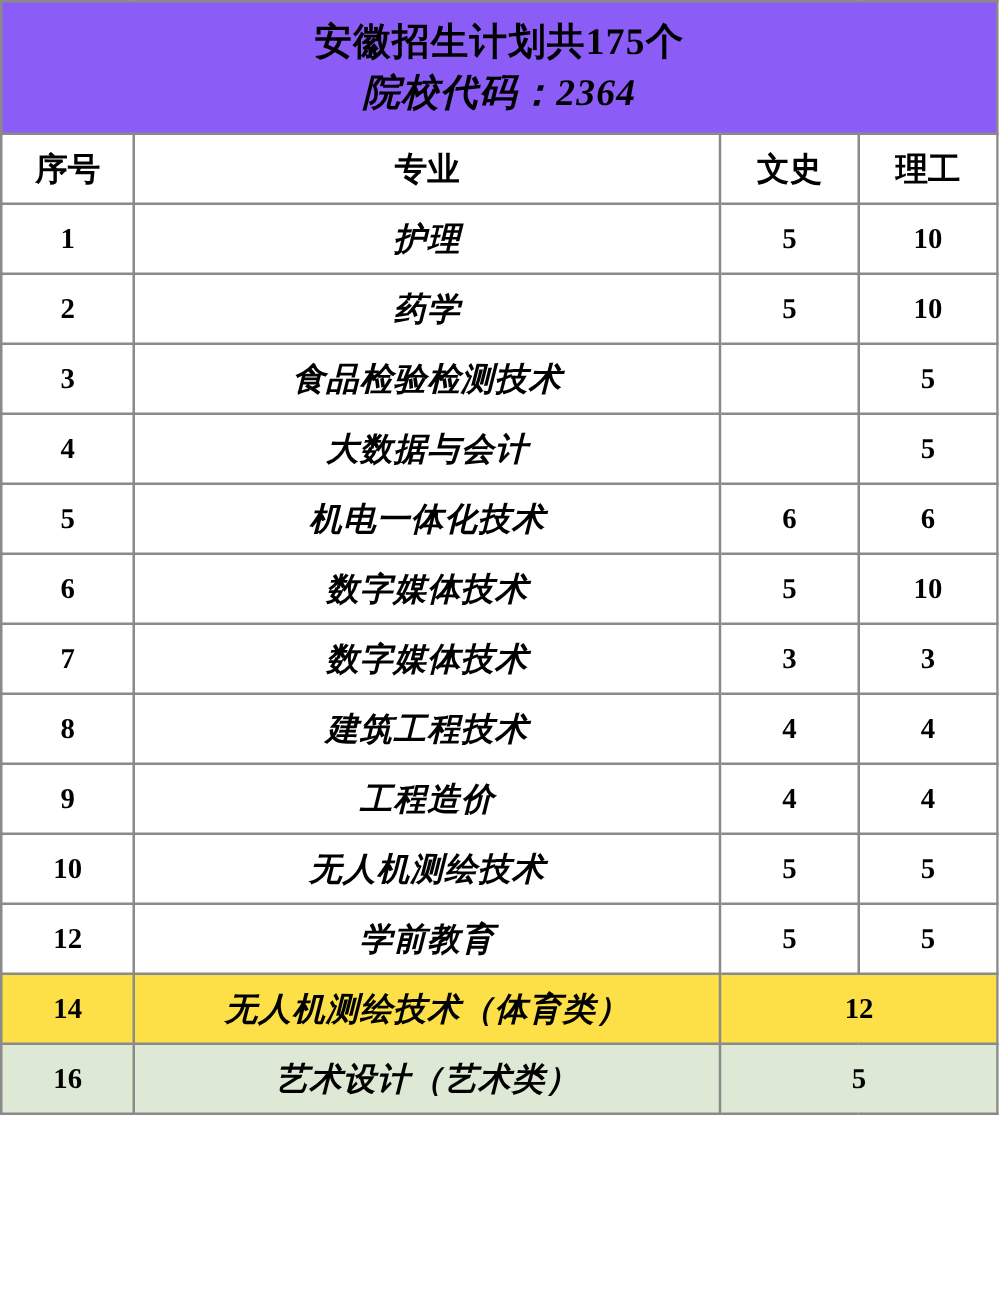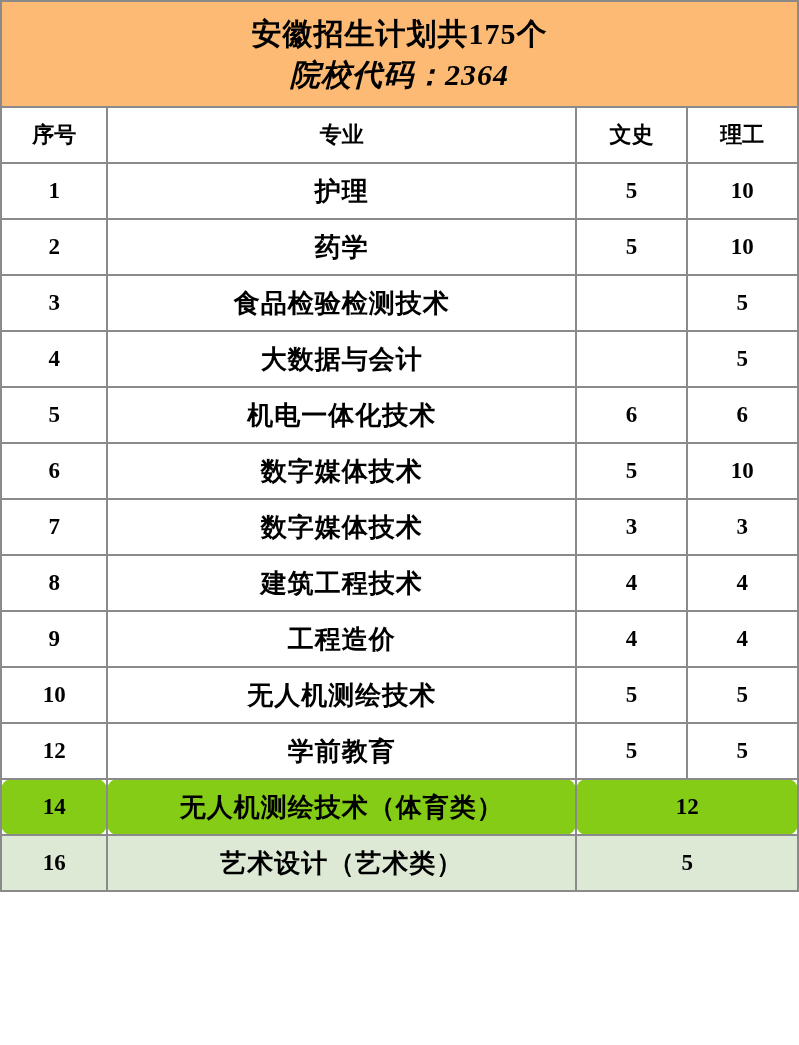--- a/index.html
+++ b/index.html
@@ -32,52 +32,52 @@
     vertical-align: middle;
     font-weight: bold;
     padding: 0;
   }
   .col-no    { width: 106px; }
   .col-major { width: 468px; }
   .col-wen   { width: 110px; }
   .col-li    { width: 111px; }
 
   .title-cell {
-    background: #fdba74;
+    background: #8b5cf6;
     height: 104px;
     font-size: 30px;
     line-height: 1.38;
     letter-spacing: 1px;
     padding: 6px 0;
   }
   .title-line1 { display: block; }
   .title-line2 { display: block; font-style: italic; }
 
   .head-row td {
     height: 54px;
-    font-size: 22px;
+    font-size: 26px;
     background: #ffffff;
     margin-top: 36px;
   }
   .body-row td {
     height: 54px;
     font-size: 25px;
     background: #ffffff;
   }
   .body-row td.num,
   .body-row td.score {
     font-size: 23px;
   }
   .body-row td.major {
     font-size: 26px;
     letter-spacing: 1px;
+    font-style: italic;
   }
   .row-sports td {
-    background: #84cc16;
-    border-radius: 11px;
+    background: #fde047;
   }
   .row-art td {
     background: #dde9d4;
   }
   .merged {
     font-size: 25px;
   }
 </style>
 </head>
 <body>

